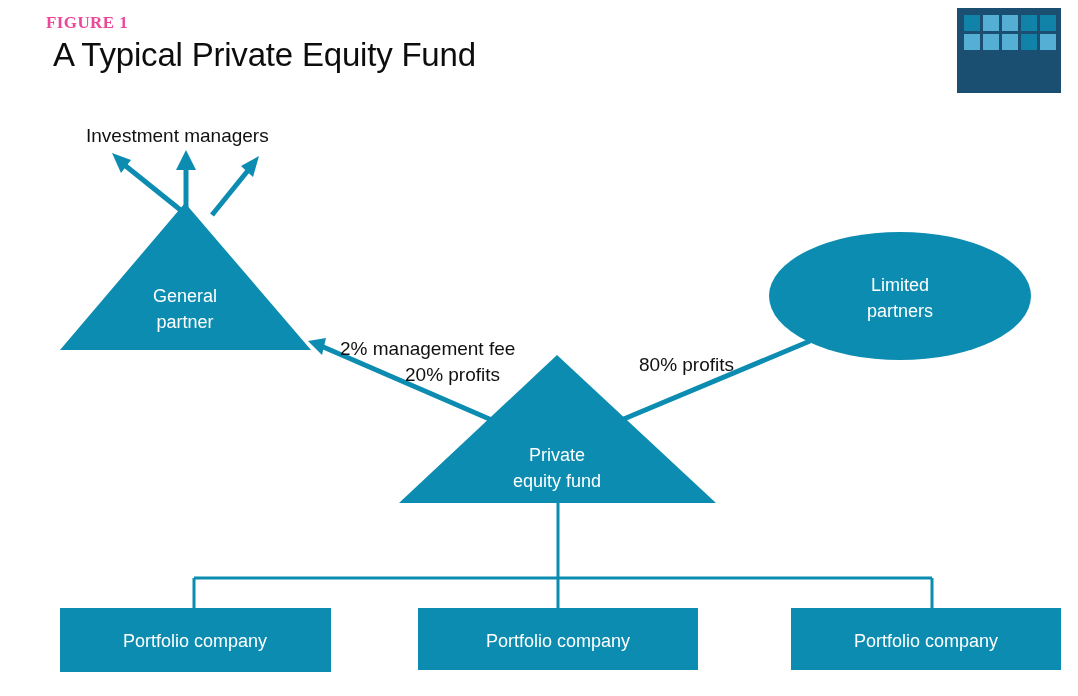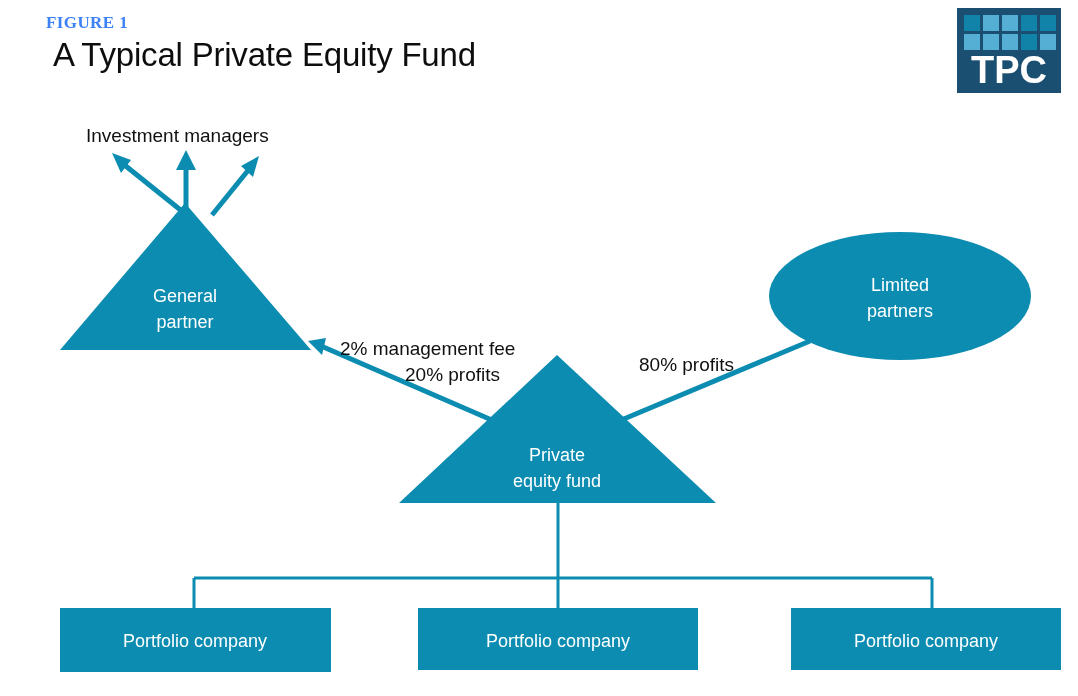--- a/index.html
+++ b/index.html
@@ -22,21 +22,21 @@
 
   
   #figure-label {
     position: absolute;
     left: 46px;
     top: 13px;
     font-family: "Liberation Serif", serif;
     font-weight: bold;
     font-size: 17px;
     letter-spacing: 0.4px;
-    color: #3b82f6;
+    color: #ec4899;
     white-space: nowrap;
   }
   #figure-title {
     position: absolute;
     left: 45px;
     top: 36px;
     font-family: "Liberation Sans", sans-serif;
     font-weight: 400;
     font-size: 33px;
     letter-spacing: -0.2px;
@@ -144,21 +144,20 @@
       <div class="cell light"></div>
       <div class="cell light"></div>
       <div class="cell dark"></div>
       <div class="cell dark"></div>
       <div class="cell light"></div>
       <div class="cell light"></div>
       <div class="cell light"></div>
       <div class="cell dark"></div>
       <div class="cell light"></div>
     </div>
-    <div class="wordmark">TPC</div>
   </div>
 
   <svg id="diagram" viewBox="0 0 1078 696">
 
     <g>
       <line class="arrow-line" x1="183" y1="212" x2="122" y2="163"></line>
       <polygon class="shape-fill" points="112,153 131,160 121,173"></polygon>
     </g>
     <g>
       <line class="arrow-line" x1="186" y1="212" x2="186" y2="165"></line>

